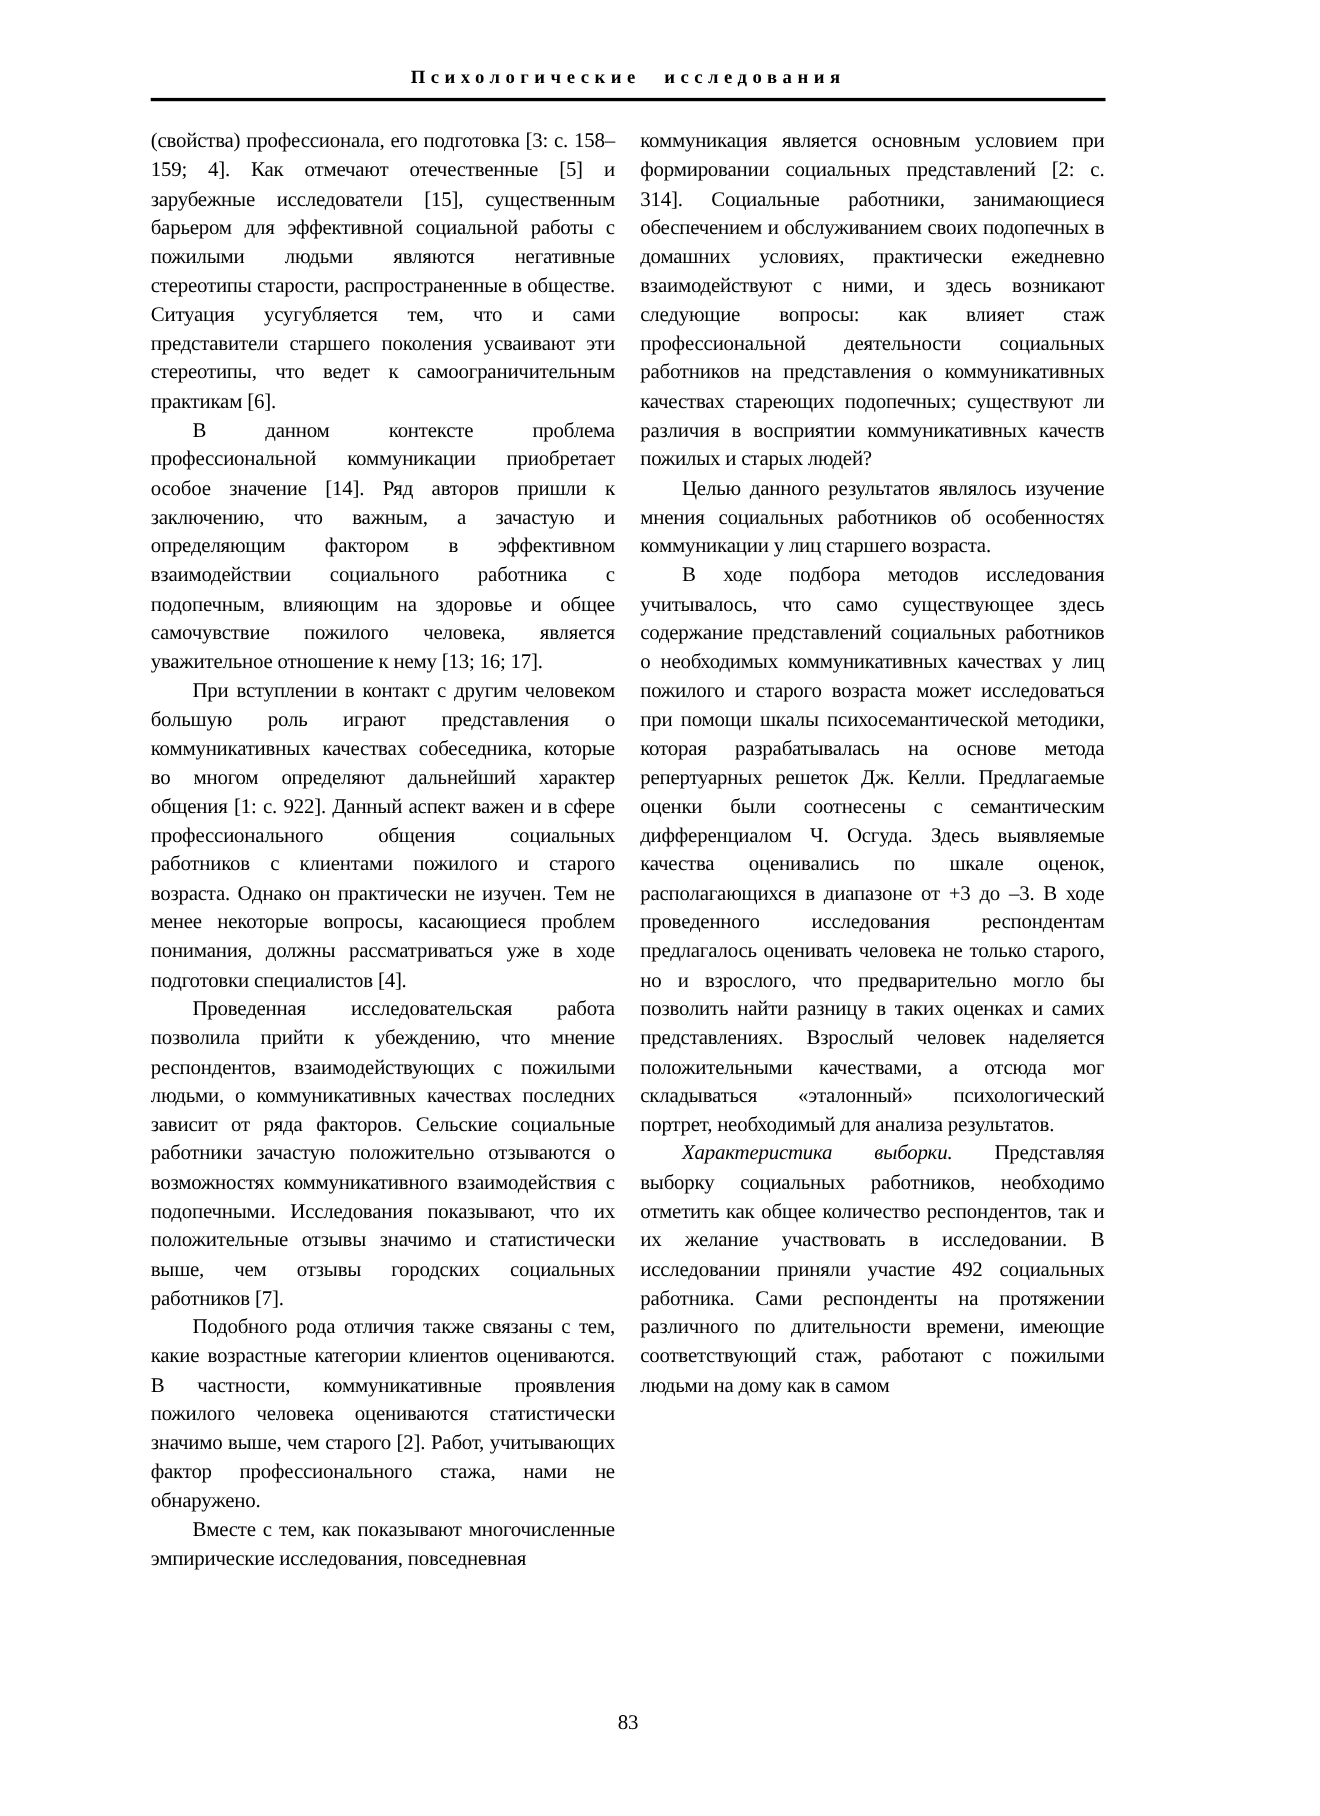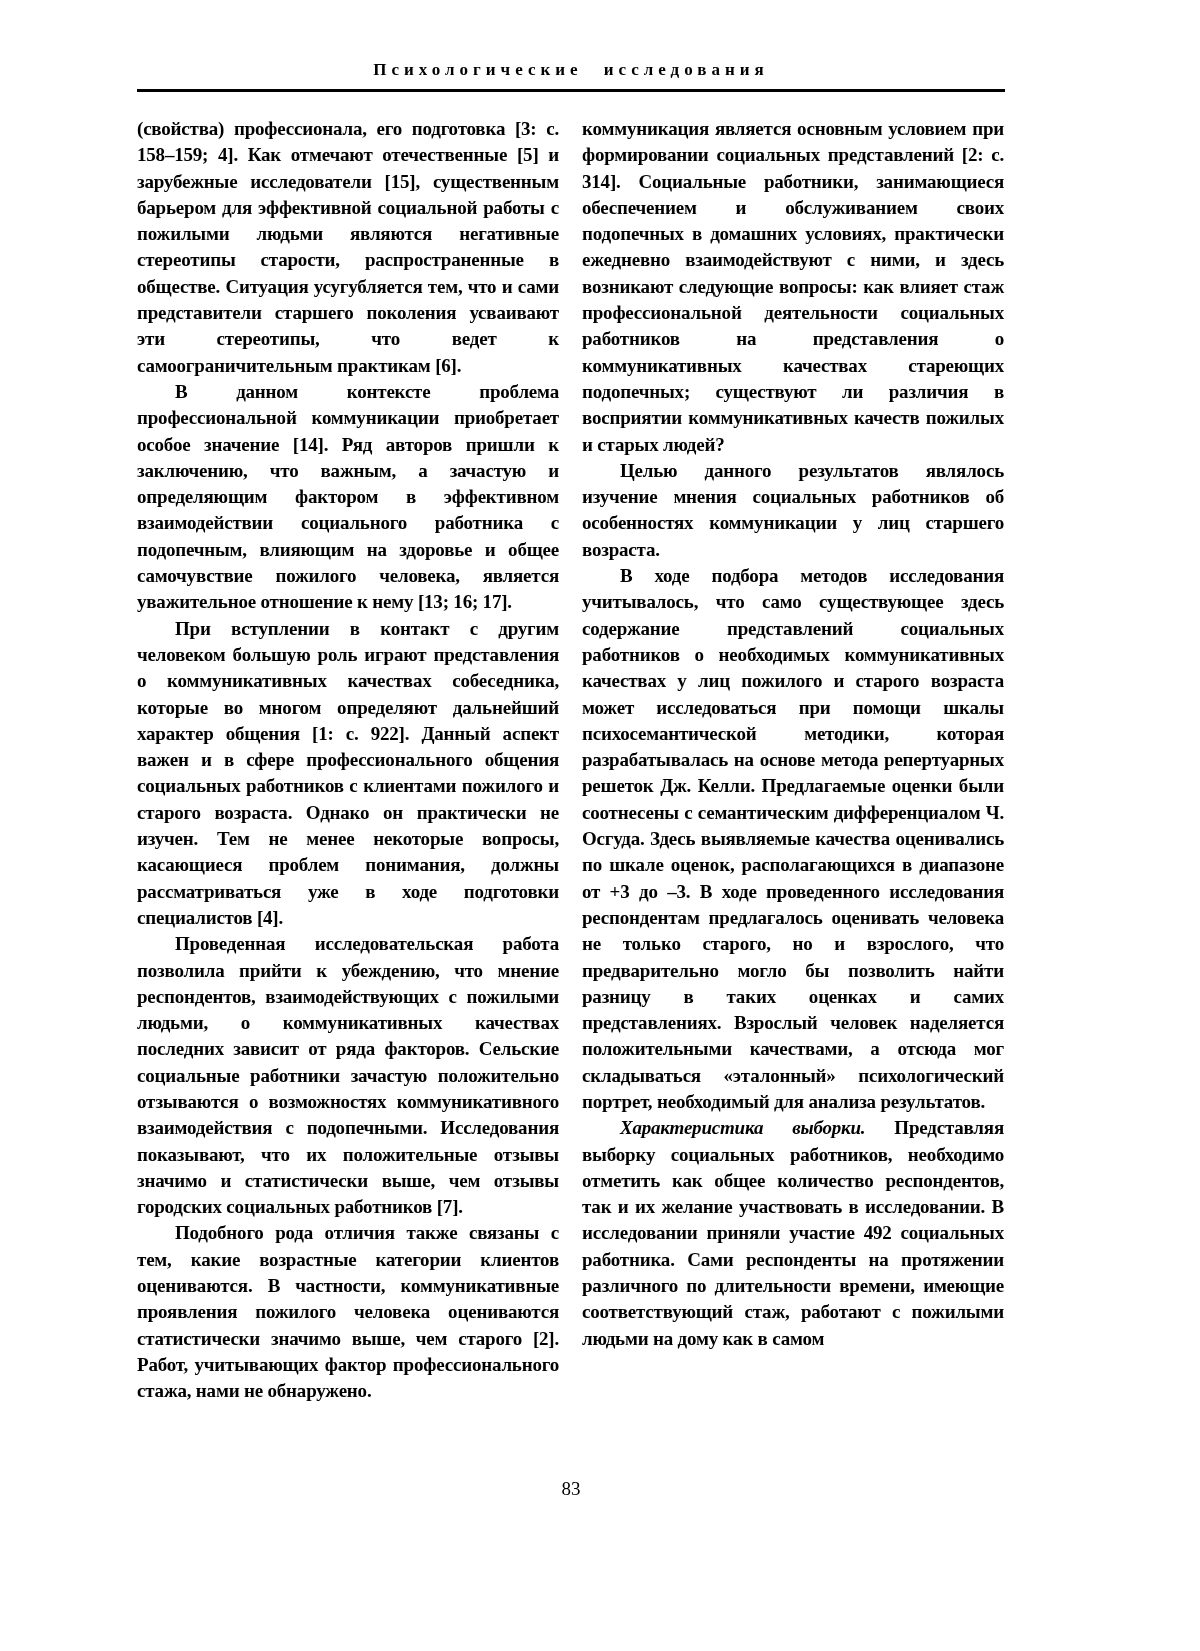--- a/index.html
+++ b/index.html
@@ -41,35 +41,34 @@
     flex: 0 0 422px;
   }
   p.body-par {
     margin: 0;
     font-size: 19px;
     line-height: 26.3px;
     text-align: justify;
     letter-spacing: -0.2px;
     -webkit-hyphens: auto;
     hyphens: auto;
-    font-weight: bold;
   }
   p.indent { text-indent: 38px; }
   .section-heading {
     margin: 26px 0 27px 0;
     font-size: 19px;
     line-height: 26.3px;
     font-weight: bold;
     text-align: center;
   }
   .lead-italic { font-style: italic; }
   .page-number {
     position: absolute;
     left: 137px;
-    top: 1478px;
+    top: 1556px;
     width: 868px;
     text-align: center;
     font-size: 19px;
   }
 </style>
 </head>
 <body>
 
 <div class="content">
 
@@ -78,20 +77,21 @@
   <div class="header-rule"></div>
 
   <div class="columns">
 
     <div class="col">
       <p class="body-par">(свойства) профессионала, его подготовка [3: с. 158–159; 4]. Как отмечают отечественные [5] и зарубежные исследователи [15], существенным барьером для эффективной социальной работы с пожилыми людьми являются негативные стереотипы старости, распространенные в обществе. Ситуация усугубляется тем, что и сами представители старшего поколения усваивают эти стереотипы, что ведет к самоограничительным практикам [6].</p>
       <p class="body-par indent">В данном контексте проблема профессиональной коммуникации приобретает особое значение [14]. Ряд авторов пришли к заключению, что важным, а зачастую и определяющим фактором в эффективном взаимодействии социального работника с подопечным, влияющим на здоровье и общее самочувствие пожилого человека, является уважительное отношение к нему [13; 16; 17].</p>
       <p class="body-par indent">При вступлении в контакт с другим человеком большую роль играют представления о коммуникативных качествах собеседника, которые во многом определяют дальнейший характер общения [1: с. 922]. Данный аспект важен и в сфере профессионального общения социальных работников с клиентами пожилого и старого возраста. Однако он практически не изучен. Тем не менее некоторые вопросы, касающиеся проблем понимания, должны рассматриваться уже в ходе подготовки специалистов [4].</p>
       <p class="body-par indent">Проведенная исследовательская работа позволила прийти к убеждению, что мнение респондентов, взаимодействующих с пожилыми людьми, о коммуникативных качествах последних зависит от ряда факторов. Сельские социальные работники зачастую положительно отзываются о возможностях коммуникативного взаимодействия с подопечными. Исследования показывают, что их положительные отзывы значимо и статистически выше, чем отзывы городских социальных работников [7].</p>
       <p class="body-par indent">Подобного рода отличия также связаны с тем, какие возрастные категории клиентов оцениваются. В частности, коммуникативные проявления пожилого человека оцениваются статистически значимо выше, чем старого [2]. Работ, учитывающих фактор профессионального стажа, нами не обнаружено.</p>
+      <p class="body-par indent">Вместе с тем, как показывают многочисленные эмпирические исследования, повседневная</p>
     </div>
 
     <div class="col">
       <p class="body-par">коммуникация является основным условием при формировании социальных представлений [2: с. 314]. Социальные работники, занимающиеся обеспечением и обслуживанием своих подопечных в домашних условиях, практически ежедневно взаимодействуют с ними, и здесь возникают следующие вопросы: как влияет стаж профессиональной деятельности социальных работников на представления о коммуникативных качествах стареющих подопечных; существуют ли различия в восприятии коммуникативных качеств пожилых и старых людей?</p>
       <p class="body-par indent">Целью данного результатов являлось изучение мнения социальных работников об особенностях коммуникации у лиц старшего возраста.</p>
 
 
       <p class="body-par indent">В ходе подбора методов исследования учитывалось, что само существующее здесь содержание представлений социальных работников о необходимых коммуникативных качествах у лиц пожилого и старого возраста может исследоваться при помощи шкалы психосемантической методики, которая разрабатывалась на основе метода репертуарных решеток Дж. Келли. Предлагаемые оценки были соотнесены с семантическим дифференциалом Ч. Осгуда. Здесь выявляемые качества оценивались по шкале оценок, располагающихся в диапазоне от +3 до –3. В ходе проведенного исследования респондентам предлагалось оценивать человека не только старого, но и взрослого, что предварительно могло бы позволить найти разницу в таких оценках и самих представлениях. Взрослый человек наделяется положительными качествами, а отсюда мог складываться «эталонный» психологический портрет, необходимый для анализа результатов.</p>
 
       <p class="body-par indent"><span class="lead-italic">Характеристика выборки.</span> <span>Представляя выборку социальных работников, необходимо отметить как общее количество респондентов, так и их желание участвовать в исследовании. В исследовании приняли участие 492 социальных работника. Сами респонденты на протяжении различного по длительности времени, имеющие соответствующий стаж, работают с пожилыми людьми на дому как в самом</span></p>

